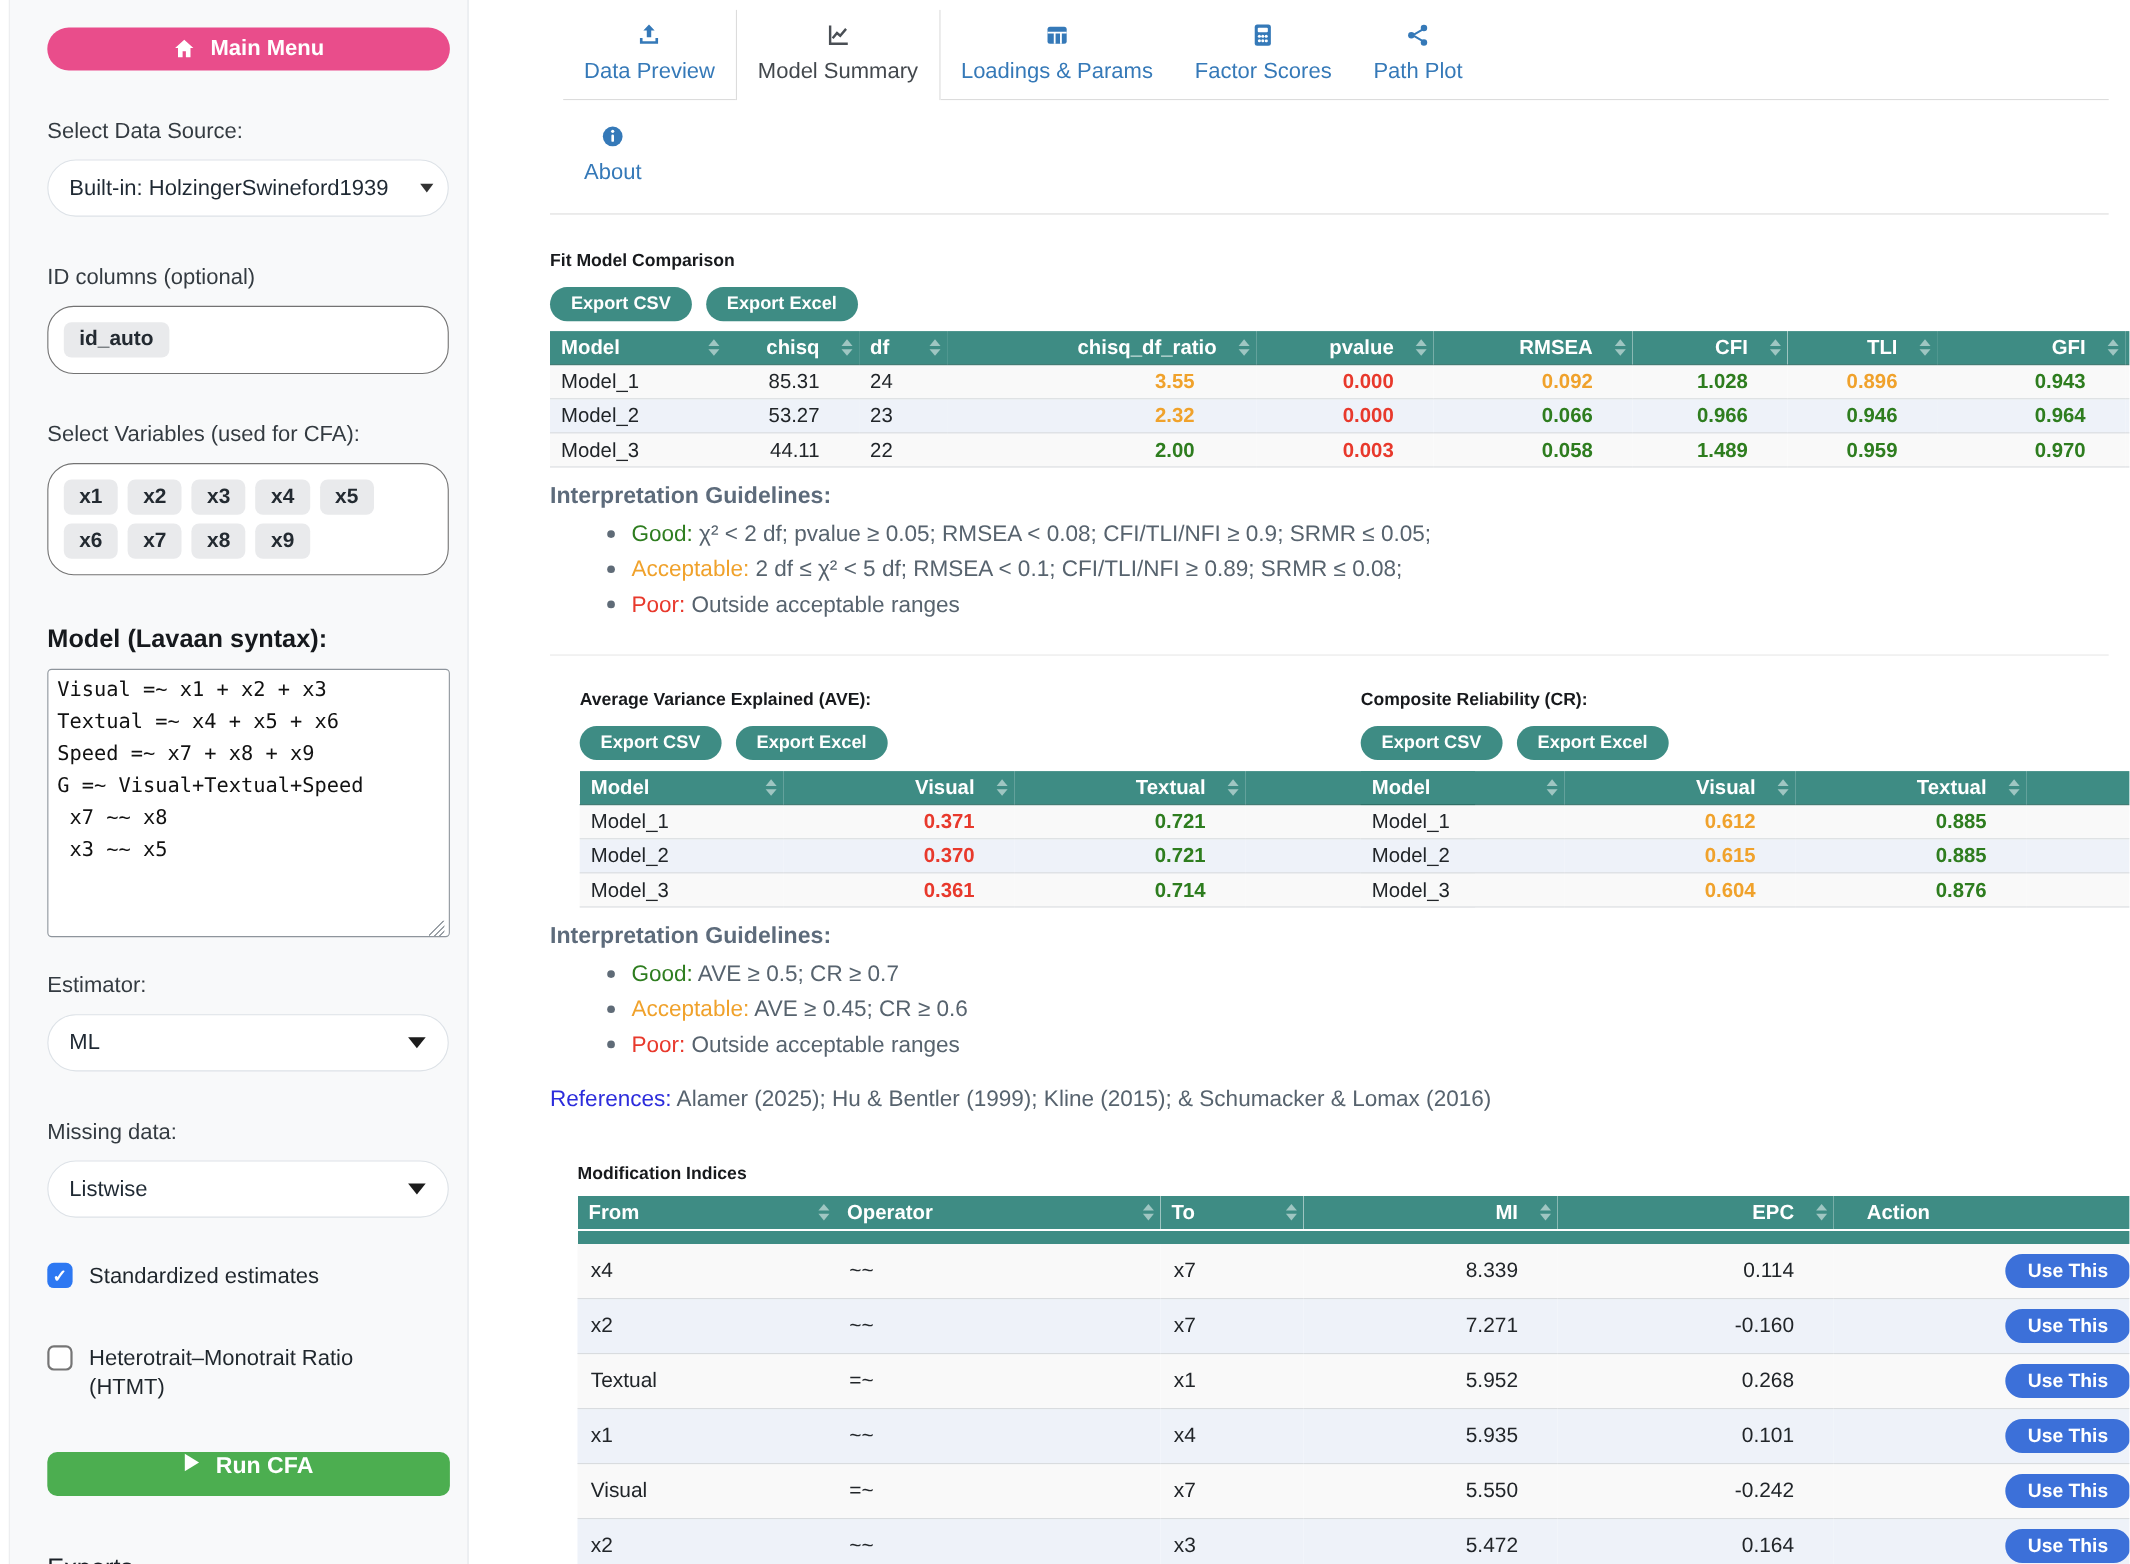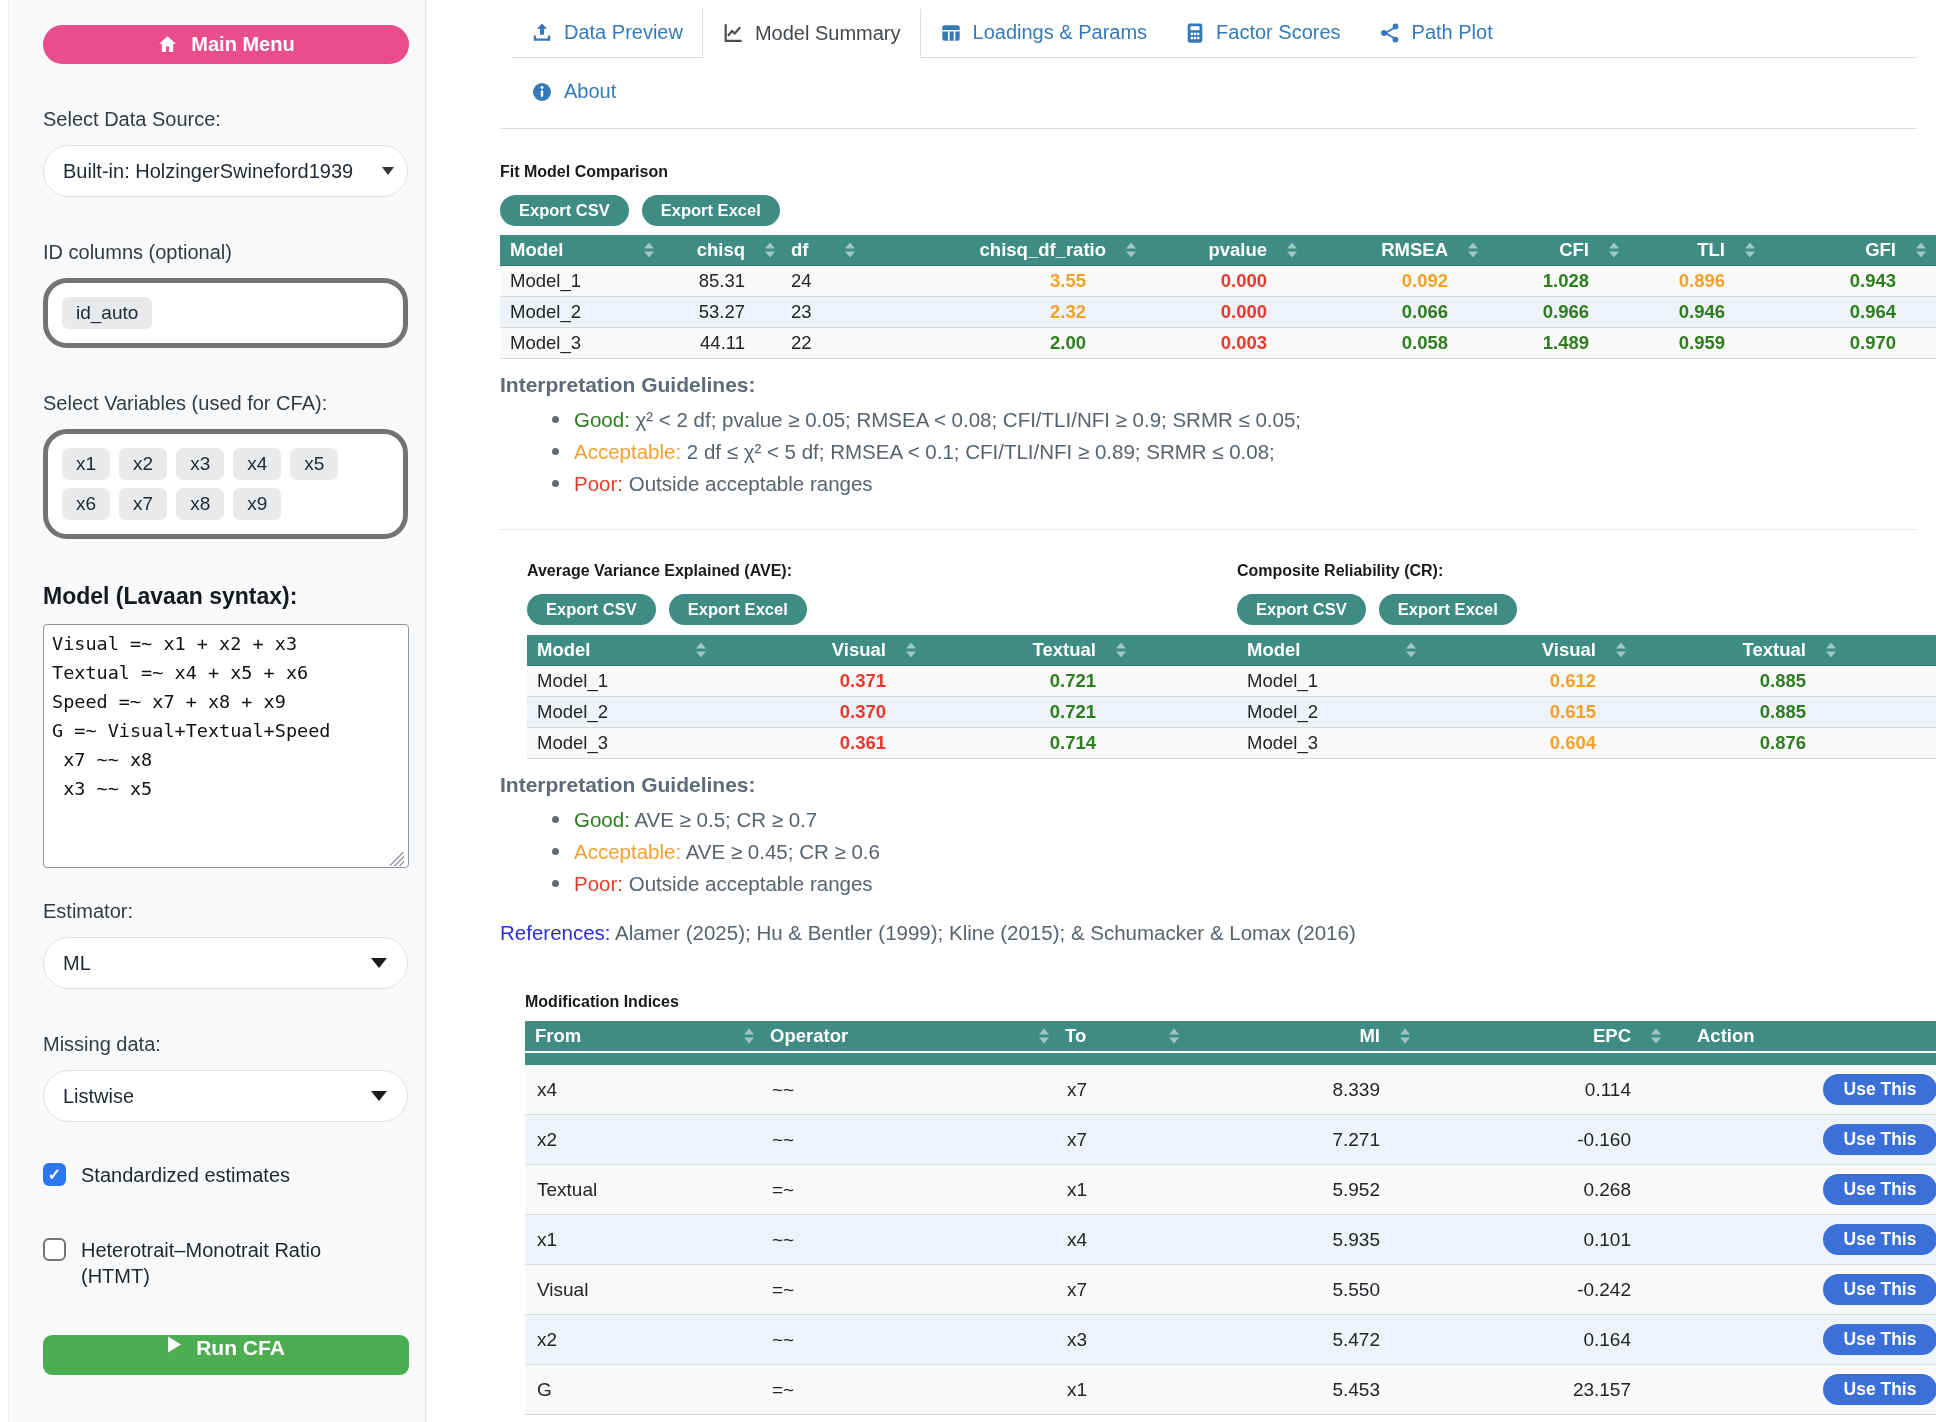--- a/index.html
+++ b/index.html
@@ -10,42 +10,42 @@
   .sidebar{width:418px;min-width:418px;box-sizing:border-box;background:#f8f9fa;
     border-left:1px solid #ebedef;border-right:1px solid #e2e6ea;padding:25px 17px 0 34px;}
   .menu-btn{width:366px;height:39px;border:none;border-radius:20px;background:#e94d8b;color:#fff;
     font-weight:700;font-size:20px;display:flex;align-items:center;justify-content:center;gap:13px;cursor:pointer;font-family:inherit;}
   .sb-label{font-size:20px;color:#343b41;margin-top:44px;}
   .sel{position:relative;margin-top:14px;height:52px;box-sizing:border-box;border:1px solid #dde2e7;border-radius:26px;
     background:#fff;display:flex;align-items:center;padding:0 34px 0 19px;font-size:20px;color:#1f2933;cursor:pointer;white-space:nowrap;overflow:hidden;}
   .caret{position:absolute;right:20px;top:50%;transform:translateY(-50%);width:0;height:0;
     border-left:8px solid transparent;border-right:8px solid transparent;border-top:10px solid #1c1c1c;}
   .caret.small{right:13px;border-left-width:6px;border-right-width:6px;border-top-width:8px;border-top-color:#333;}
-  .chipbox{margin-top:14px;border:5px solid #737373;border-radius:24px;background:#fff;padding:10px 14px;min-height:38px;}
+  .chipbox{margin-top:14px;border:1px solid #737373;border-radius:24px;background:#fff;padding:10px 14px;min-height:38px;font-weight:bold;}
   .chip{display:inline-block;background:#e9eaec;border-radius:7px;padding:5px 14px;font-size:19px;color:#232a31;margin:4px 9px 4px 0;}
   .sb-h{font-size:23px;font-weight:700;color:#16191d;margin-top:44px;}
   .ta-wrap{position:relative;margin-top:14px;}
   textarea.model{width:366px;height:244px;box-sizing:border-box;border:1px solid #8e959c;border-radius:4px;background:#fff;
     font-family:"DejaVu Sans Mono",monospace;font-size:18.5px;line-height:29px;color:#111;padding:4px 8px;resize:none;overflow:hidden;white-space:pre;}
   .resizer{position:absolute;right:4px;bottom:6px;width:14px;height:14px;
     background:linear-gradient(135deg,transparent 0 45%,#9aa0a6 45% 52%,transparent 52% 63%,#9aa0a6 63% 70%,transparent 70% 81%,#9aa0a6 81% 88%,transparent 88%);}
   .cbrow{display:flex;align-items:flex-start;gap:15px;margin-top:40px;}
   .cb{width:23px;height:23px;box-sizing:border-box;border-radius:6px;flex:none;margin-top:1px;cursor:pointer;}
   .cb.checked{background:#2d78f2;color:#fff;display:flex;align-items:center;justify-content:center;font-size:16px;font-weight:700;}
   .cb.un{background:#fff;border:2px solid #757575;}
   .cb-label{font-size:20px;color:#1f262c;line-height:26px;max-width:300px;}
   .run-btn{margin-top:46px;width:366px;height:40px;border:none;border-radius:9px;background:#4cae50;color:#fff;
     font-weight:700;font-size:21px;display:flex;align-items:flex-start;justify-content:center;gap:14px;cursor:pointer;font-family:inherit;}
   .exports-h{font-size:23px;color:#1a2027;margin-top:52px;}
   
   .main{flex:1;box-sizing:border-box;padding:0 19px 0 74px;overflow:hidden;}
   .tabbar{padding-top:9px;border-bottom:1px solid #dcdcdc;margin-left:0;}
   .tabrow{display:flex;margin-left:12px;}
   .tabrow.r1{border-bottom:1px solid #dcdcdc;}
-  .tab{display:flex;align-items:center;gap:11px;padding:12px 19px 13px;font-size:20px;color:#3579b8;cursor:pointer;position:relative;}
+  .tab{display:flex;align-items:center;gap:11px;padding:12px 19px 13px;font-size:20px;color:#3579b8;cursor:pointer;position:relative;flex-direction:column;}
   .tab.active{color:#43484d;background:#fff;border-left:1px solid #dcdcdc;border-right:1px solid #dcdcdc;
     margin-bottom:-1px;box-shadow:0 1px 0 0 #fff;z-index:2;}
   .tabrow.r2{padding:10px 0 12px;}
   .ticon{display:flex;align-items:center;}
   .sec-h{font-size:16px;font-weight:700;color:#17191c;}
   .fit-h{margin-top:34px;}
   .btnrow{margin-top:14px;display:flex;}
   .btn-teal{background:#3e8c84;color:#fff;border:none;border-radius:16px;height:31px;padding:0 19px;
     font-weight:700;font-size:16.5px;margin-right:13px;cursor:pointer;font-family:inherit;}
   table{border-collapse:collapse;table-layout:fixed;}

